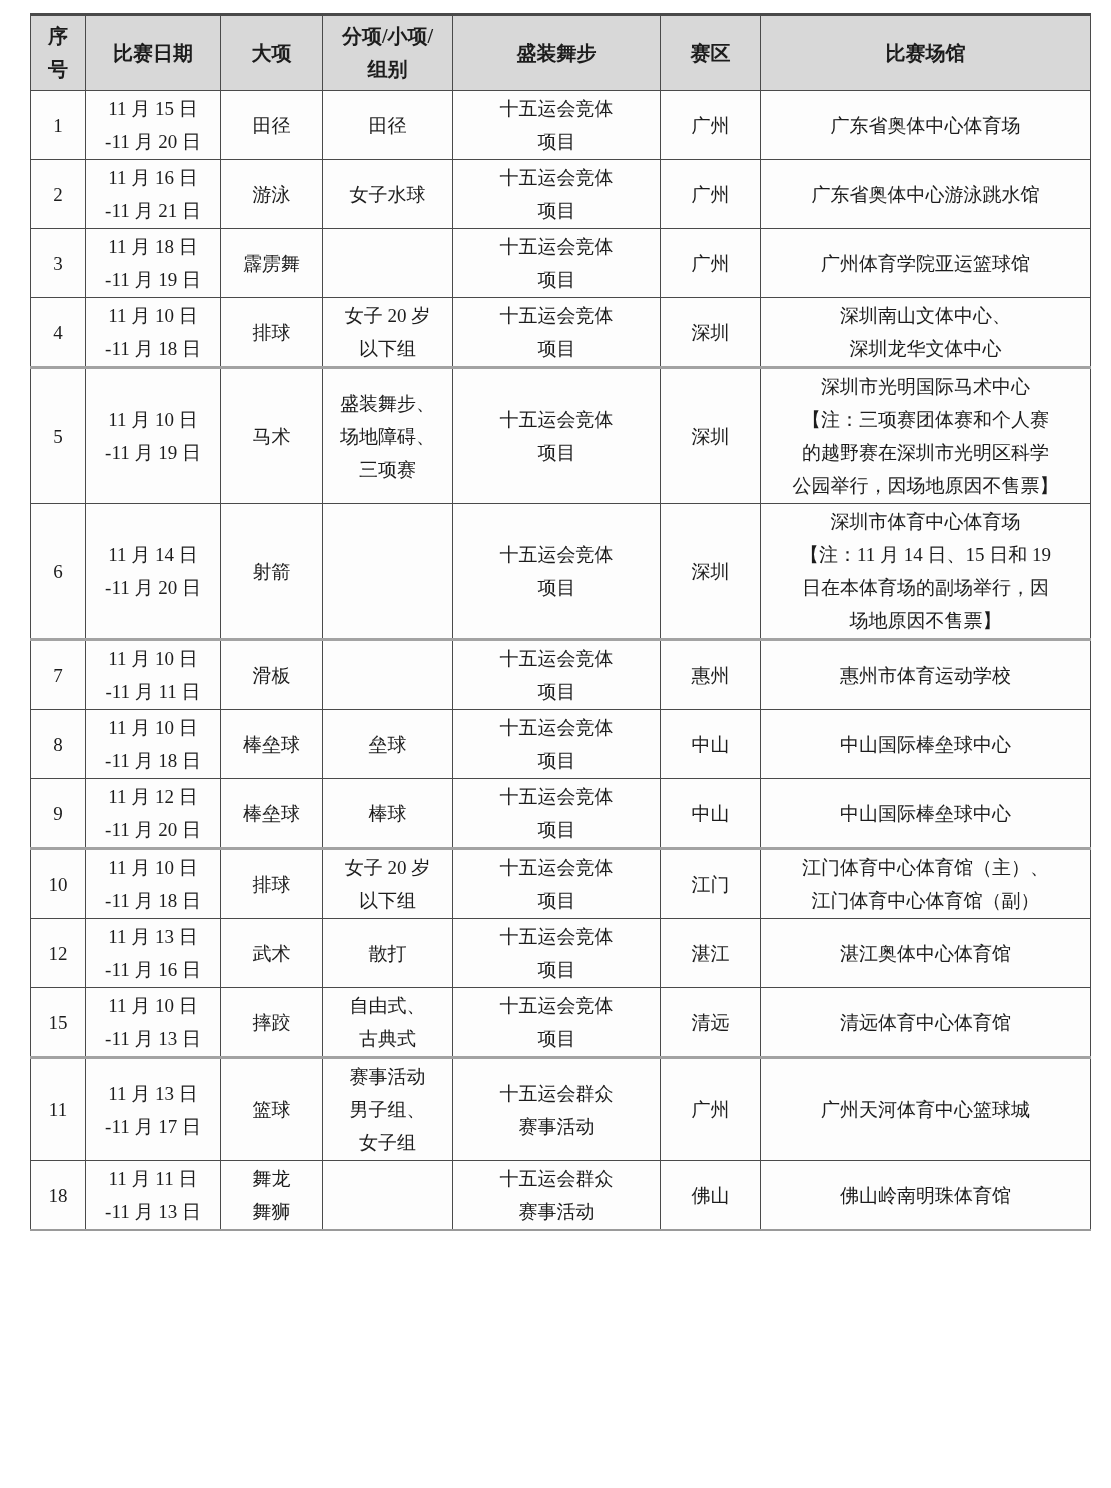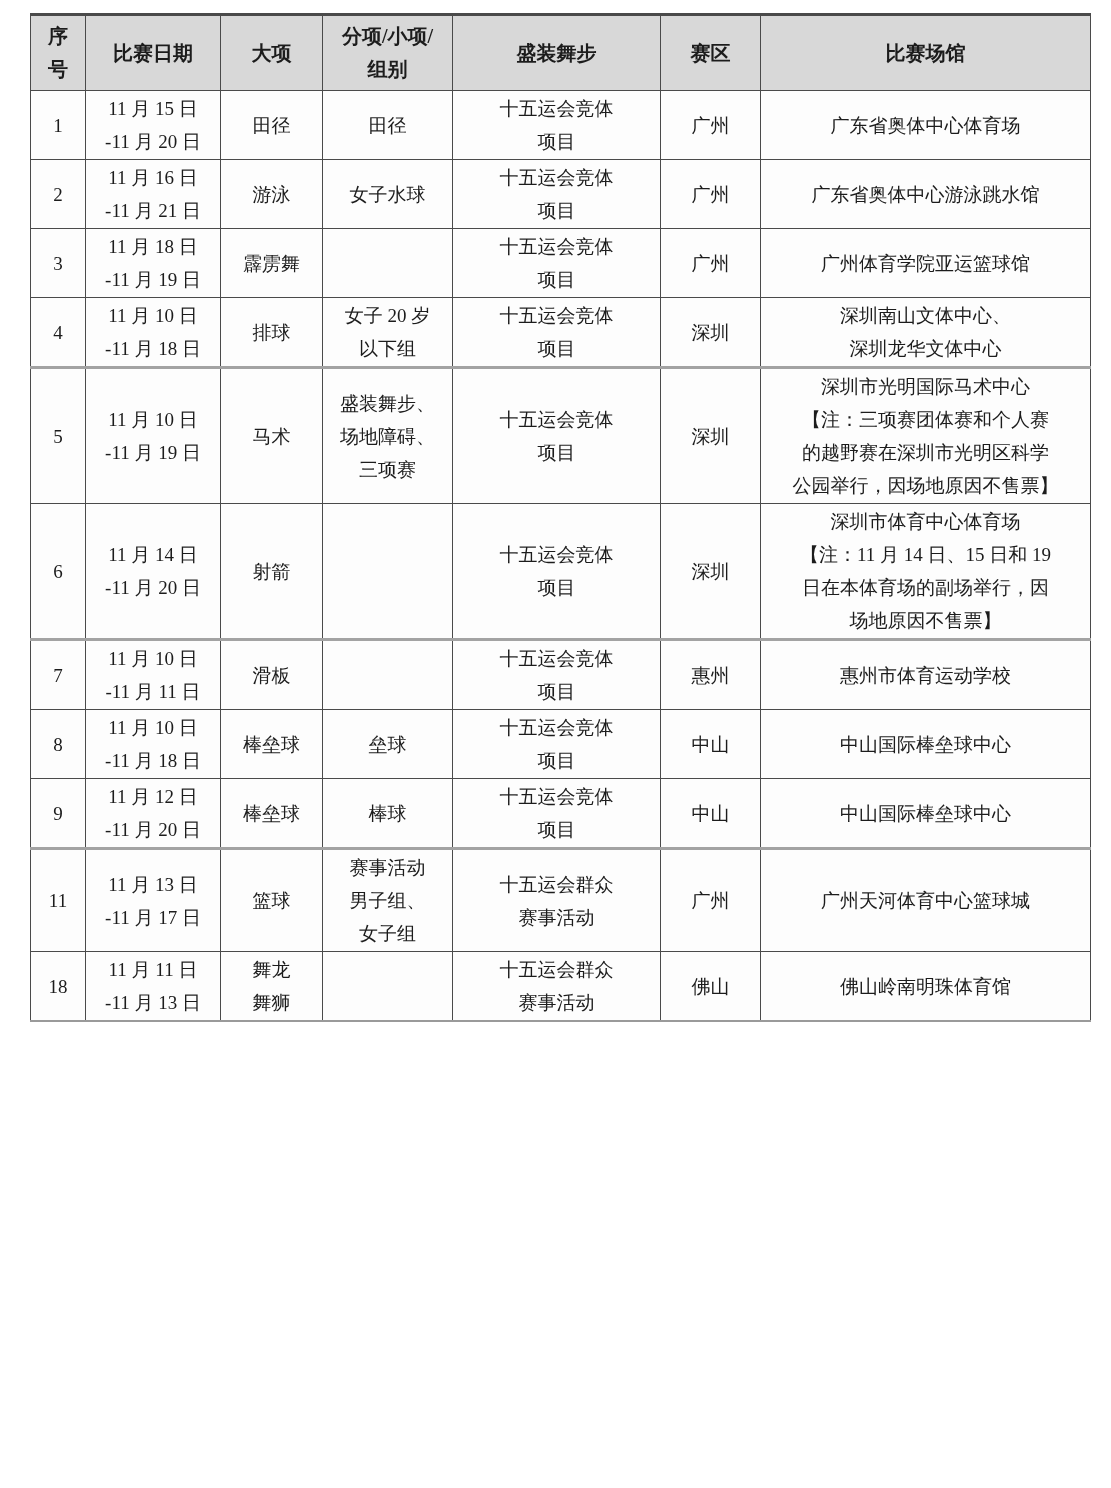--- a/index.html
+++ b/index.html
@@ -180,20 +180,56 @@
           <td>11 月 12 日
 -11 月 20 日</td>
           <td>棒垒球</td>
           <td>棒球</td>
           <td>十五运会竞体
 项目</td>
           <td>中山</td>
           <td>中山国际棒垒球中心</td>
         </tr>
         <tr>
+          <td>10</td>
+          <td>11 月 10 日
+-11 月 18 日</td>
+          <td>排球</td>
+          <td>女子 20 岁
+以下组</td>
+          <td>十五运会竞体
+项目</td>
+          <td>江门</td>
+          <td>江门体育中心体育馆（主）、
+江门体育中心体育馆（副）</td>
+        </tr>
+        <tr>
+          <td>12</td>
+          <td>11 月 13 日
+-11 月 16 日</td>
+          <td>武术</td>
+          <td>散打</td>
+          <td>十五运会竞体
+项目</td>
+          <td>湛江</td>
+          <td>湛江奥体中心体育馆</td>
+        </tr>
+        <tr class="page-break">
+          <td>15</td>
+          <td>11 月 10 日
+-11 月 13 日</td>
+          <td>摔跤</td>
+          <td>自由式、
+古典式</td>
+          <td>十五运会竞体
+项目</td>
+          <td>清远</td>
+          <td>清远体育中心体育馆</td>
+        </tr>
+        <tr>
           <td>11</td>
           <td>11 月 13 日
 -11 月 17 日</td>
           <td>篮球</td>
           <td>赛事活动
 男子组、
 女子组</td>
           <td>十五运会群众
 赛事活动</td>
           <td>广州</td>

